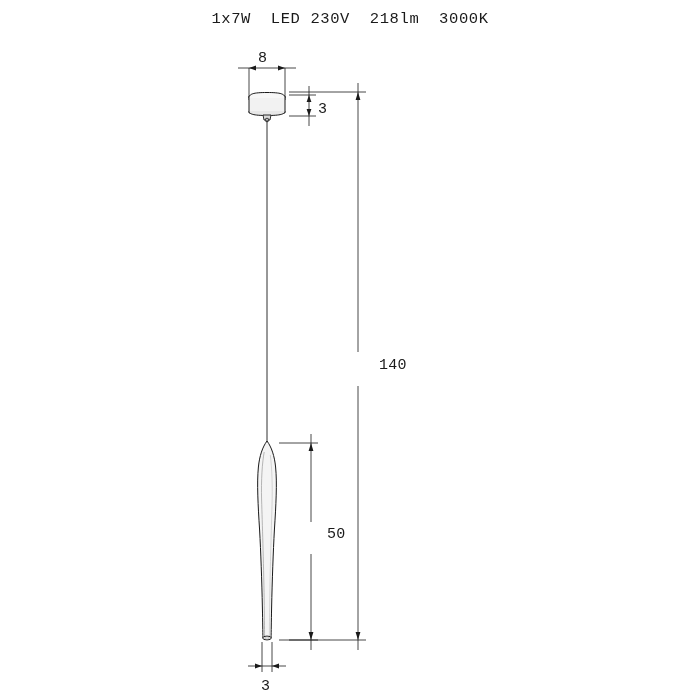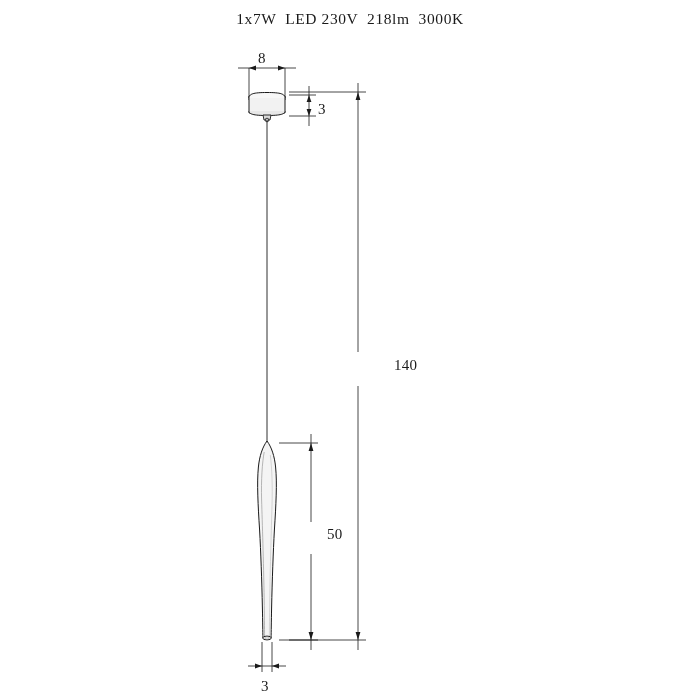--- a/index.html
+++ b/index.html
@@ -5,21 +5,21 @@
   html, body {
     margin: 0;
     padding: 0;
     background: #ffffff;
   }
   #canvas {
     position: relative;
     width: 700px;
     height: 700px;
     background: #ffffff;
-    font-family: Liberation Serif, serif;
+    font-family: Liberation Mono, monospace;
     color: #1a1a1a;
     overflow: hidden;
   }
   .spec-title {
     position: absolute;
     left: 0;
     top: 10px;
     width: 700px;
     text-align: center;
     font-size: 15.5px;
@@ -28,21 +28,21 @@
     white-space: pre;
   }
   .dim-label {
     position: absolute;
     font-size: 15px;
     color: #1a1a1a;
     letter-spacing: 0.3px;
   }
   #dim-top-width-label  { left: 258px; top: 50px; }
   #dim-canopy-h-label   { left: 318px; top: 101px; }
-  #dim-drop-label       { left: 394px; top: 357px; }
+  #dim-drop-label       { left: 379px; top: 357px; }
   #dim-shade-h-label    { left: 327px; top: 526px; }
   #dim-bottom-w-label   { left: 261px; top: 678px; }
 
   svg.drawing {
     position: absolute;
     left: 0;
     top: 0;
     width: 700px;
     height: 700px;
   }

